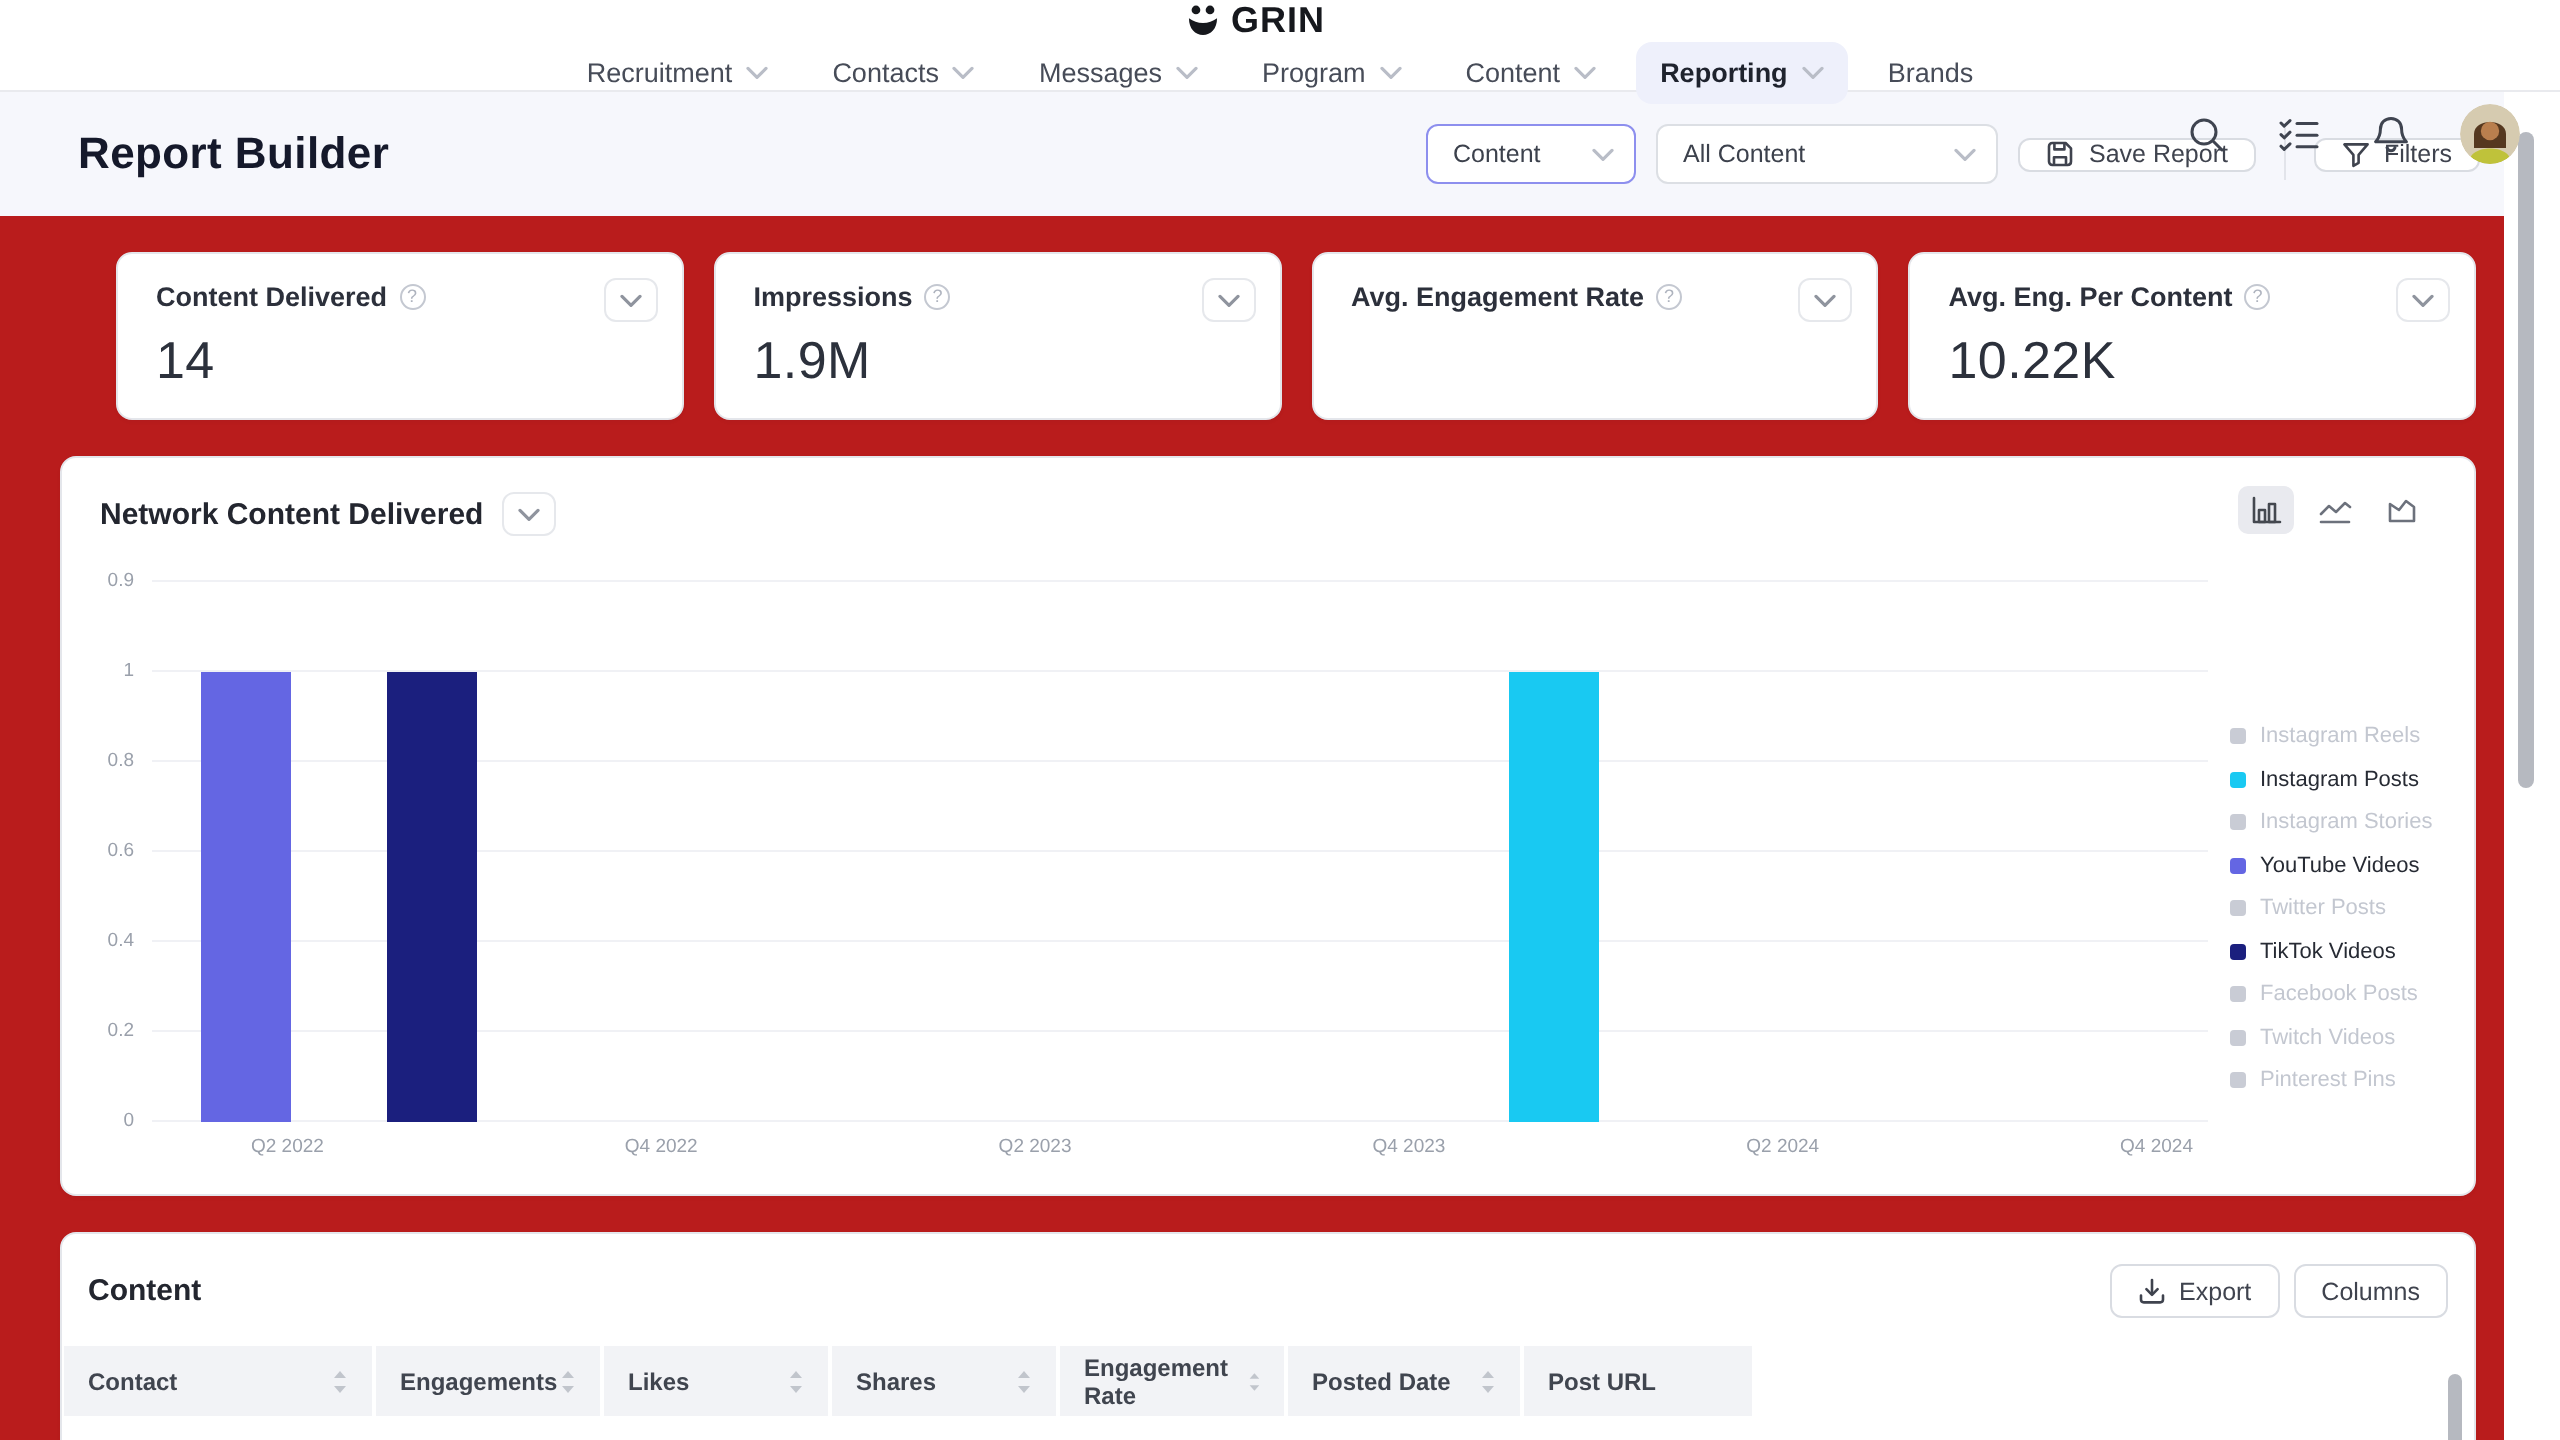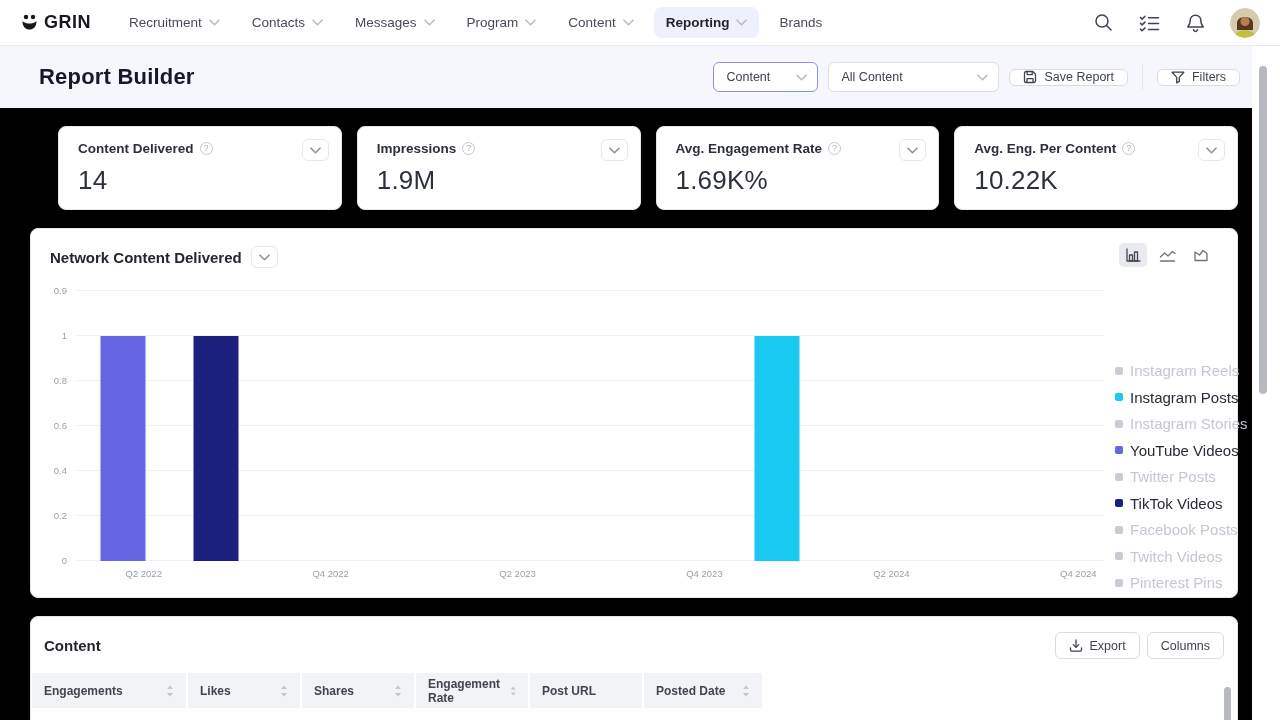--- a/index.html
+++ b/index.html
@@ -1,35 +1,35 @@
 <!DOCTYPE html>
 <html><head>
 <meta charset="utf-8">
 <style>
   * { margin:0; padding:0; box-sizing:border-box; }
   html,body { width:1280px; height:720px; overflow:hidden; font-family:"Liberation Sans", sans-serif; background:#ffffff; }
   body { position:relative; color:#2c303b; }
   svg { display:block; }
 
   
-  .topnav { height:46px; background:#fff; border-bottom:1px solid #e9eaee; display:flex; align-items:center; padding:0 20px; position:relative; z-index:5; }
+  .topnav { height:46px; background:#fff; border-bottom:1px solid #e9eaee; display:flex; align-items:center; padding:0 20px; position:relative; z-index:5;flex-direction:column; }
   .logo { display:flex; align-items:center; gap:5px; margin-right:26px; cursor:pointer; }
   .logo-text { font-size:18px; font-weight:bold; letter-spacing:.5px; color:#16181d; }
   .nav-items { display:flex; align-items:center; gap:8px; }
   .nav-item { display:flex; align-items:center; gap:7px; padding:8px 12px; font-size:13.5px; color:#474c58; border-radius:8px; cursor:pointer; white-space:nowrap;justify-content:space-between; }
   .nav-item.active { background:#eef0fb; color:#1f232e; font-weight:bold; }
   .chev { width:11px; height:7px; }
   .chev path { stroke:#b9bdc7; stroke-width:1.6; fill:none; stroke-linecap:round; stroke-linejoin:round; }
   .nav-right { margin-left:auto; display:flex; align-items:center; gap:24px; }
   .icon-btn { width:22px; height:22px; cursor:pointer; display:flex; align-items:center; justify-content:center; }
   .icon-btn svg path, .icon-btn svg circle { stroke:#3f4450; stroke-width:1.5; fill:none; stroke-linecap:round; stroke-linejoin:round; }
   .avatar { width:30px; height:30px; border-radius:50%; overflow:hidden; cursor:pointer; }
 
   
-  .page { position:absolute; top:46px; left:0; right:28px; bottom:0; background:#000000; }
+  .page { position:absolute; top:46px; left:0; right:28px; bottom:0; background:#b91c1c; }
   .scroll-gutter { position:absolute; top:46px; right:0; width:28px; bottom:0; background:#fff; }
   .page-scroll-thumb { position:absolute; right:13px; top:66px; width:8px; height:328px; border-radius:4px; background:#b6b9c0; }
 
   .page-header { height:62px; background:#f6f7fc; display:flex; align-items:center; padding:0 12px 0 39px; }
   .page-title { font-size:22px; font-weight:bold; color:#15192b; letter-spacing:.2px; }
   .header-controls { margin-left:auto; display:flex; align-items:center; gap:10px; }
   .select { height:30px; background:#fff; border:1px solid #dcdfe4; border-radius:6px; display:flex; align-items:center; padding:0 10px 0 12px; font-size:12.5px; color:#3c414c; cursor:pointer; }
   .select.accent { border-color:#8d8fee; }
   .select .chev { margin-left:auto; }
   .select-type { width:105px; }
@@ -64,21 +64,21 @@
 
   .plot { position:absolute; left:45px; right:133px; top:62px; height:270px; }
   .gridline { position:absolute; left:0; right:0; height:1px; background:#f0f1f5; }
   .ytick { position:absolute; right:100%; margin-right:9px; font-size:9.5px; color:#9aa0ab; }
   .xtick { position:absolute; top:100%; margin-top:7px; transform:translateX(-50%); font-size:9.5px; color:#9aa0ab; white-space:nowrap;margin-left:21px; }
   .bar { position:absolute; bottom:0; width:45px; transform:translateX(-50%); cursor:pointer; }
 
   .legend { position:absolute; top:133px; right:14px; width:108px; }
   .legend-item { display:flex; align-items:center; gap:7px; margin-bottom:9.5px; cursor:pointer; }
   .swatch { width:8px; height:8px; border-radius:2px; flex:none; }
-  .legend-label { font-size:15px; color:#272b34; white-space:nowrap; }
+  .legend-label { font-size:11px; color:#272b34; white-space:nowrap; }
   .legend-item.disabled .legend-label { color:#c3c7d0; }
 
   
   .table-card { margin-top:18px; height:240px; position:relative; overflow:hidden; }
   .table-head { display:flex; align-items:center; padding:15px 13px 0 13px; }
   .table-title { font-size:15px; font-weight:bold; color:#23262f; }
   .table-actions { margin-left:auto; display:flex; gap:7px; }
   .thead { display:grid; grid-template-columns:156px 114px 114px 114px 114px 118px 114px 1fr; margin:14px 16px 0 1px; }
   .th { background:#f2f3f6; height:35px; display:flex; align-items:center; padding:0 12px; font-size:12px; font-weight:bold; color:#40454f; border-right:2px solid #fff; }
   .th:last-child { border-right:none; }
@@ -248,21 +248,20 @@
       <div class="card metric-card">
         <div class="metric-head">
           <span class="metric-label">Avg. Engagement Rate</span>
           <span class="help-icon">?</span>
         </div>
         <button class="chev-btn">
             <svg class="chev" viewBox="0 0 11 7">
               <path d="M1 1.2l4.5 4.5L10 1.2"></path>
             </svg>
           </button>
-        <div class="metric-value">1.69K%</div>
       </div>
       <div class="card metric-card">
         <div class="metric-head">
           <span class="metric-label">Avg. Eng. Per Content</span>
           <span class="help-icon">?</span>
         </div>
         <button class="chev-btn">
             <svg class="chev" viewBox="0 0 11 7">
               <path d="M1 1.2l4.5 4.5L10 1.2"></path>
             </svg>
@@ -377,20 +376,27 @@
               </svg>
             <span>Export</span>
           </button>
           <button class="btn" style="height:27px;">
             <span>Columns</span>
           </button>
         </div>
       </div>
       <div class="thead">
         <div class="th">
+            <span>Contact</span>
+            <svg class="sort-icon" width="8" height="12" viewBox="0 0 8 12">
+              <path d="M4 0.5L7 4H1z" fill="#9aa0ab"></path>
+              <path d="M4 11.5L1 8h6z" fill="#9aa0ab"></path>
+            </svg>
+          </div>
+        <div class="th">
             <span>Engagements</span>
             <svg class="sort-icon" width="8" height="12" viewBox="0 0 8 12">
               <path d="M4 0.5L7 4H1z" fill="#9aa0ab"></path>
               <path d="M4 11.5L1 8h6z" fill="#9aa0ab"></path>
             </svg>
           </div>
         <div class="th">
             <span>Likes</span>
             <svg class="sort-icon" width="8" height="12" viewBox="0 0 8 12">
               <path d="M4 0.5L7 4H1z" fill="#9aa0ab"></path>
@@ -405,28 +411,28 @@
             </svg>
           </div>
         <div class="th">
             <span>Engagement Rate</span>
             <svg class="sort-icon" width="8" height="12" viewBox="0 0 8 12">
               <path d="M4 0.5L7 4H1z" fill="#9aa0ab"></path>
               <path d="M4 11.5L1 8h6z" fill="#9aa0ab"></path>
             </svg>
           </div>
         <div class="th">
+            <span>Posted Date</span>
+            <svg class="sort-icon" width="8" height="12" viewBox="0 0 8 12">
+              <path d="M4 0.5L7 4H1z" fill="#9aa0ab"></path>
+              <path d="M4 11.5L1 8h6z" fill="#9aa0ab"></path>
+            </svg>
+          </div>
+        <div class="th">
             <span>Post URL</span>
-          </div>
-        <div class="th">
-            <span>Posted Date</span>
-            <svg class="sort-icon" width="8" height="12" viewBox="0 0 8 12">
-              <path d="M4 0.5L7 4H1z" fill="#9aa0ab"></path>
-              <path d="M4 11.5L1 8h6z" fill="#9aa0ab"></path>
-            </svg>
           </div>
       </div>
       <div class="trow">
         <div class="td"></div>
         <div class="td"></div>
         <div class="td"></div>
         <div class="td"></div>
         <div class="td"></div>
         <div class="td"></div>
         <div class="td">Apr 21, 2022 7:30</div>

